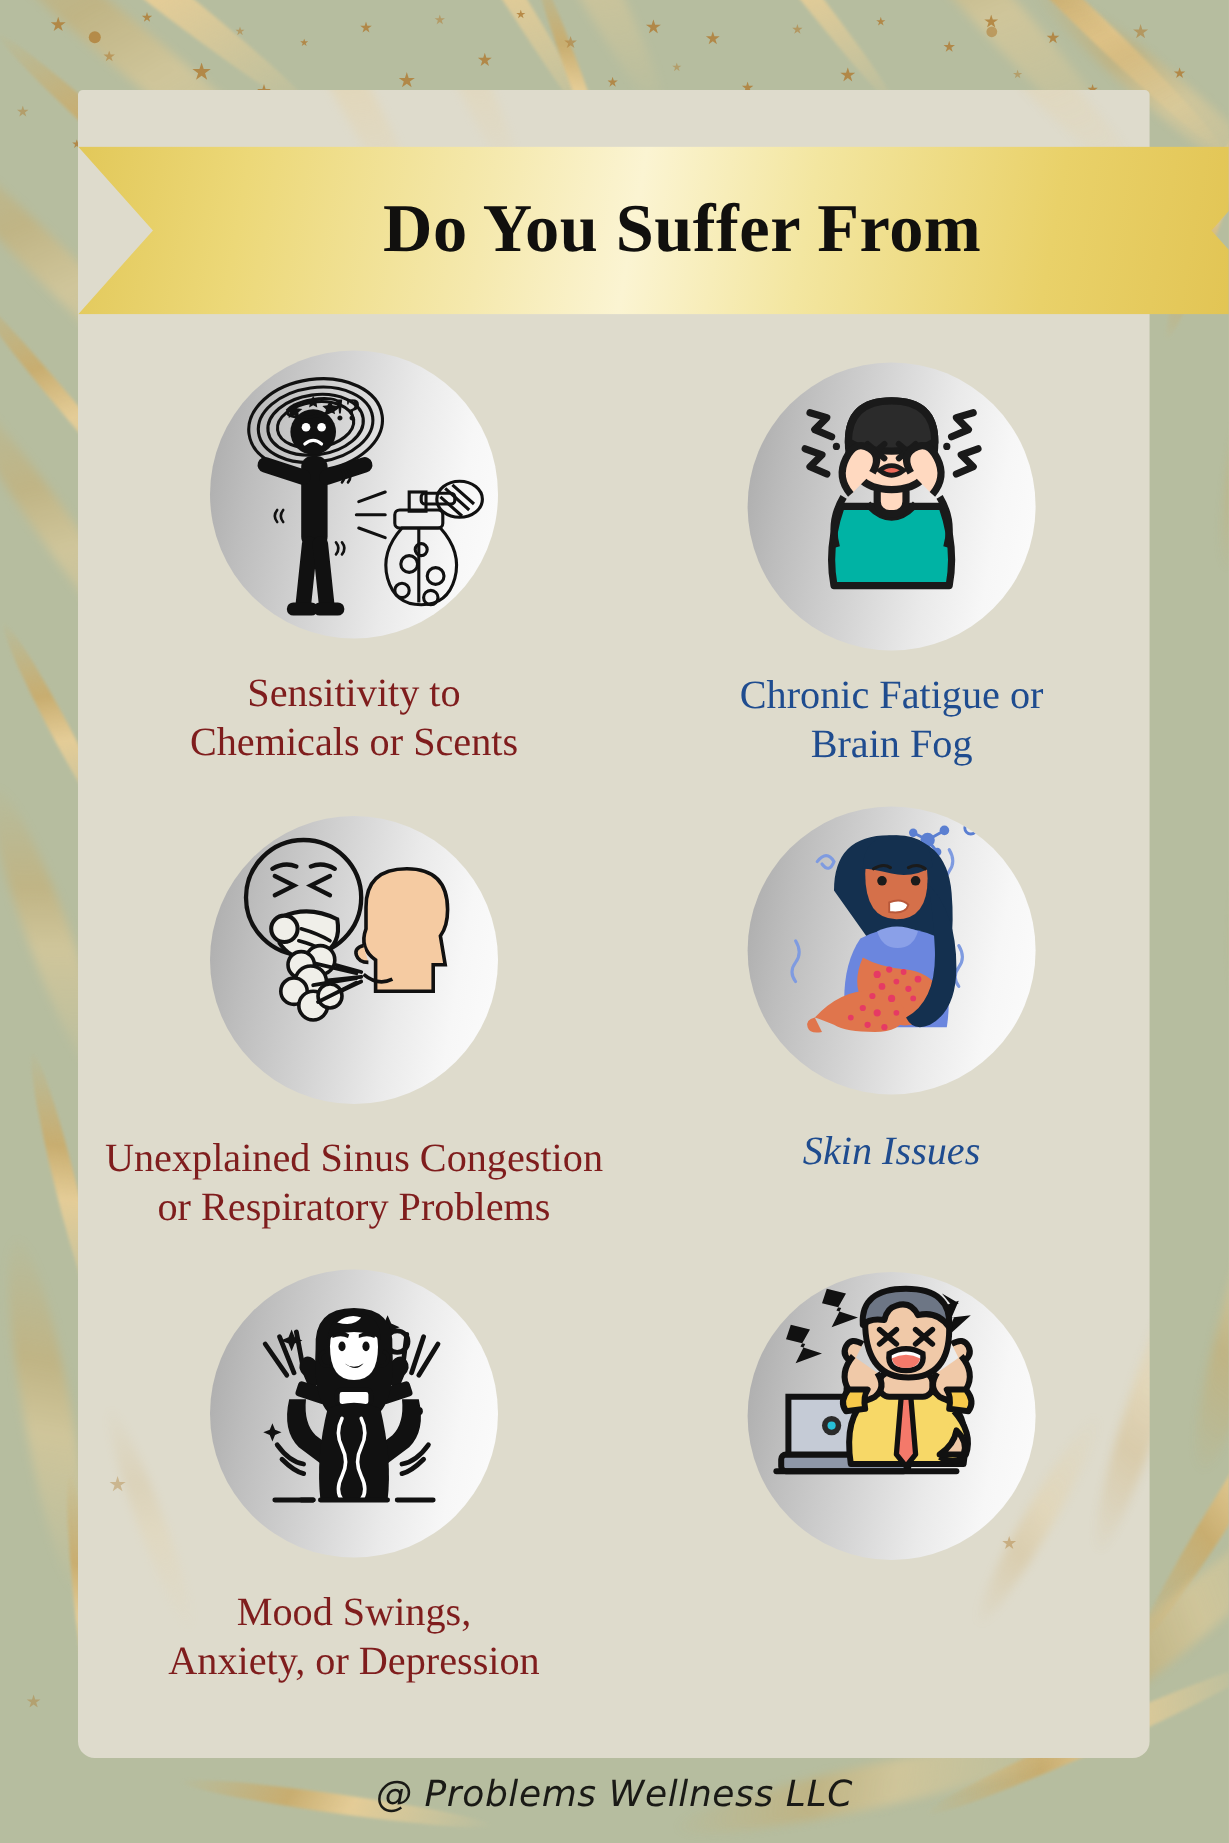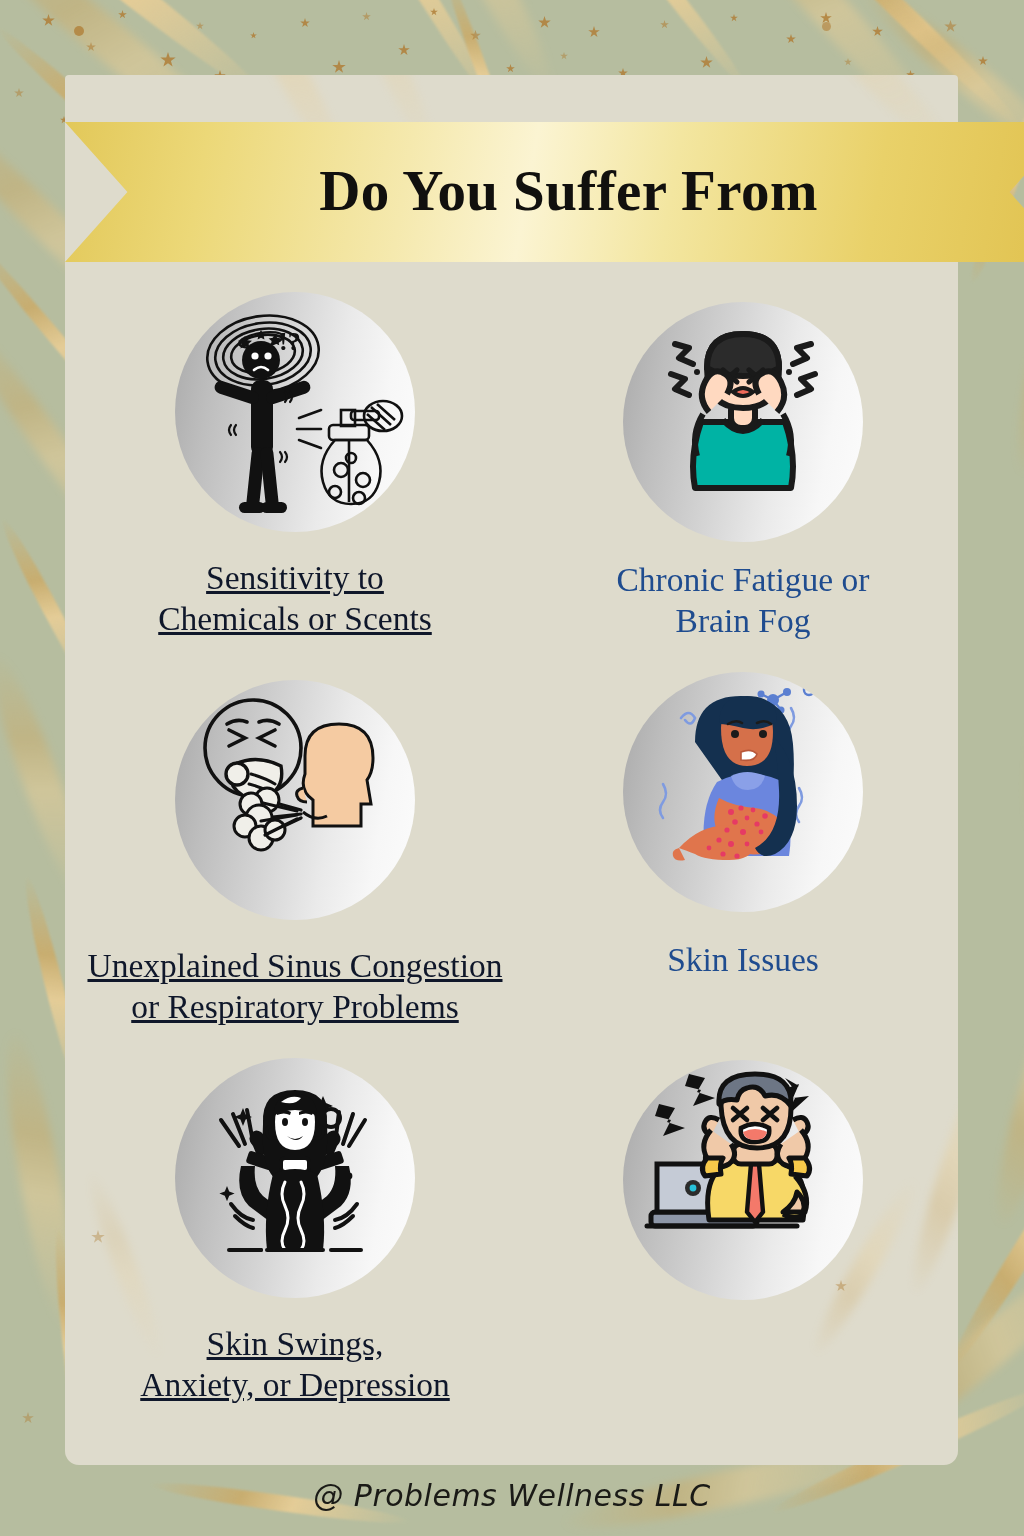--- a/index.html
+++ b/index.html
@@ -48,21 +48,21 @@
   .circle{
     position:relative;width:240px;height:240px;border-radius:50%;
     background:linear-gradient(100deg,#a9a9a9 0%,#bdbdbd 18%,#d4d4d4 42%,#eaeaea 64%,#f7f7f7 82%,#fcfcfc 100%);
     overflow:hidden;
   }
   .circle svg{position:absolute;left:0;top:0;width:240px;height:240px;}
   .label{
     text-align:center;line-height:1.22;font-size:33.5px;font-weight:400;
     font-family:"Liberation Serif", serif;white-space:pre-line;
   }
-  .label.dark{color:#0f172a;text-decoration:underline;}
+  .label.dark{color:#7f1d1d;}
   .label.blue{color:#1f4c8f;}
 
   
   #footer{
     position:absolute;left:0;top:1478px;width:1024px;text-align:center;
     font-family:"DejaVu Sans", sans-serif;font-style:italic;
     font-size:30px;color:#1a1a16;letter-spacing:.5px;
   }
 </style>
 </head>
@@ -314,21 +314,21 @@
           <path d="M154 110 q12 -14 4 -30 q-8 -16 -20 -8 q-10 6 -2 20" fill="#ffd9c0" stroke="#1a1a1a" stroke-width="6" stroke-linejoin="round"></path>
           <path d="M80 112 q-12 20 -6 42" fill="none" stroke="#1a1a1a" stroke-width="6"></path>
           <path d="M160 112 q12 20 6 42" fill="none" stroke="#1a1a1a" stroke-width="6"></path>
         </svg>
       </div>
     </div>
     <div class="label blue" style="margin-top:18px;">Chronic Fatigue or
 Brain Fog</div>
   </div>
 
-  <div class="cell" style="left:520px;top:672px;">
+  <div class="cell" style="left:520px;top:672px;font-style:italic;">
     <div style="display:flex;justify-content:center;">
       <div class="circle">
         <svg viewBox="0 0 240 240" xmlns="http://www.w3.org/2000/svg">
           <g stroke="#7f9be0" stroke-width="2.6" fill="none" stroke-linecap="round">
             <path d="M58 46 q8 -10 14 0 q-4 10 -10 2"></path>
             <path d="M168 36 q6 10 0 18 q-6 8 0 16"></path>
             <path d="M176 116 q6 10 0 18 q-6 8 0 16"></path>
             <path d="M40 112 q6 10 0 18 q-6 8 0 16"></path>
           </g>
           <g fill="#5b7fd1">
@@ -435,21 +435,21 @@
           </g>
           <g stroke="#111" stroke-width="4" stroke-linecap="round">
             <path d="M54 192 h32"></path>
               <path d="M76 192 h10"></path>
             <path d="M92 192 h56"></path>
               <path d="M156 192 h30"></path>
           </g>
         </svg>
       </div>
     </div>
-    <div class="label dark" style="margin-top:26px;">Skin Swings,
+    <div class="label dark" style="margin-top:26px;">Mood Swings,
 Anxiety, or Depression</div>
   </div>
 
   <div class="cell" style="left:520px;top:1060px;">
     <div style="display:flex;justify-content:center;">
       <div class="circle">
         <svg viewBox="0 0 240 240" xmlns="http://www.w3.org/2000/svg">
           <g fill="#111">
             <path d="M66 14 l16 4 -8 14 18 6 -22 8 8 -16 -16 -4z"></path>
             <path d="M36 44 l16 4 -8 14 18 6 -22 8 8 -16 -16 -4z"></path>

